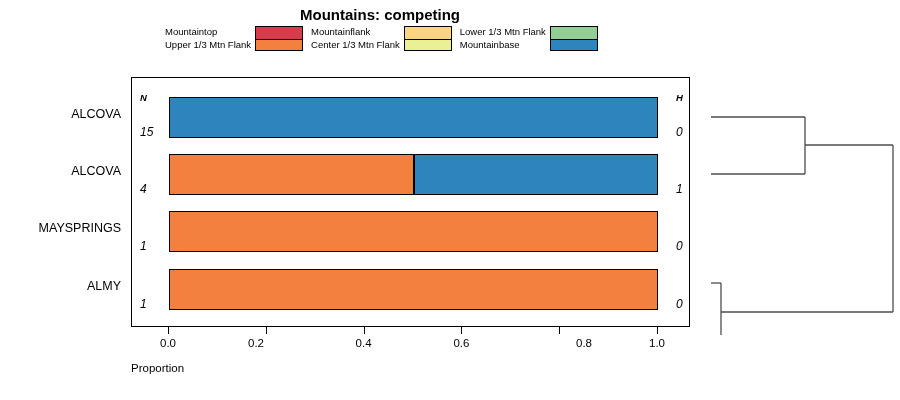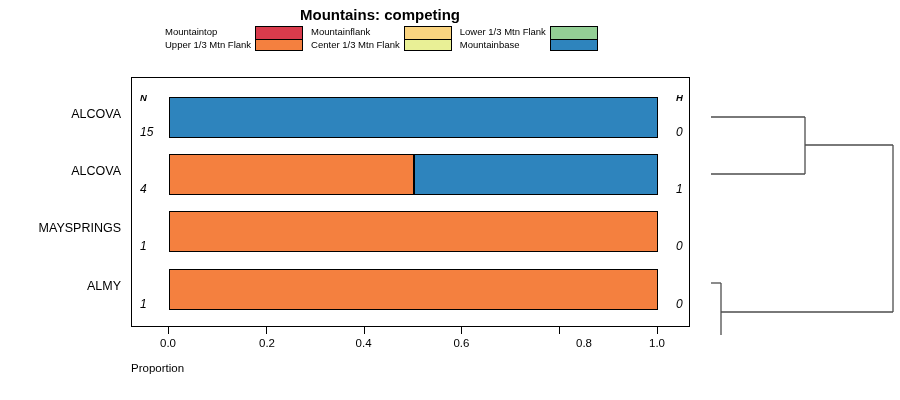--- a/index.html
+++ b/index.html
@@ -145,21 +145,21 @@
         <div class="hcell" style="left: 544px; top: 219px;">0</div>
         <div class="nhead" style="left: 8px; top: 14px;">N</div>
         <div class="hhead" style="left: 544px; top: 14px;">H</div>
       </div>
   </div>
 
   <div class="axis" id="xaxis">
       <div class="tick" style="left: 37px;"></div>
       <div class="ticklab" style="left: 37px;">0.0</div>
       <div class="tick" style="left: 134.8px;"></div>
-      <div class="ticklab" style="left: 136px;">0.2</div>
+      <div class="ticklab" style="left: 125px;">0.2</div>
       <div class="tick" style="left: 232.6px;"></div>
       <div class="ticklab" style="left: 232.6px;">0.4</div>
       <div class="tick" style="left: 330.4px;"></div>
       <div class="ticklab" style="left: 330.4px;">0.6</div>
       <div class="tick" style="left: 428.2px;"></div>
       <div class="ticklab" style="left: 453px;">0.8</div>
       <div class="tick" style="left: 526px;"></div>
       <div class="ticklab" style="left: 526px;">1.0</div>
     </div>
   <div class="axis-title">Proportion</div>

